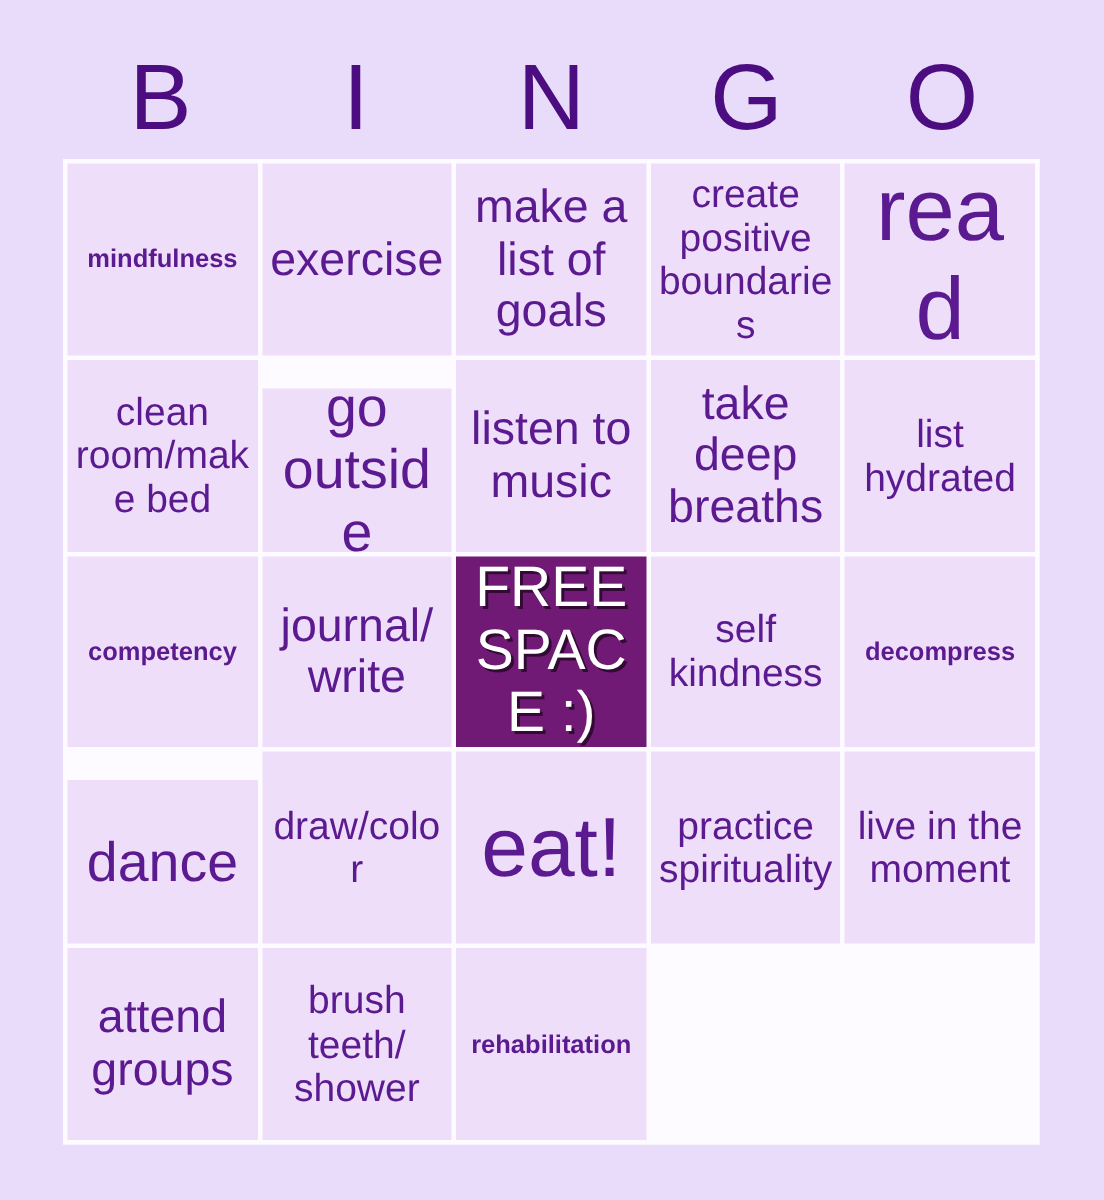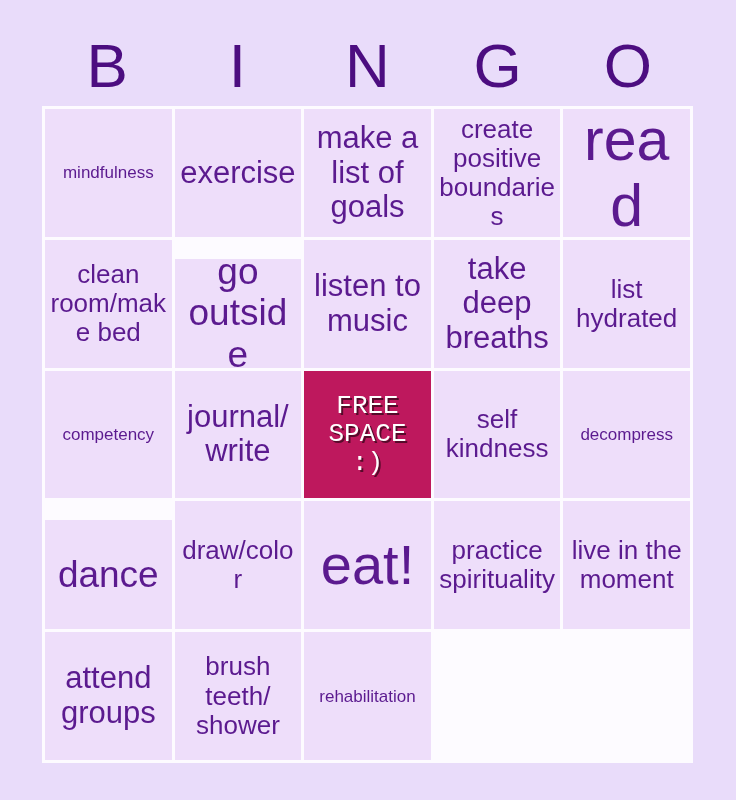--- a/index.html
+++ b/index.html
@@ -67,30 +67,29 @@
     justify-content: center;
     text-align: center;
     padding: 4px 5px;
     box-sizing: border-box;
     overflow: hidden;
     line-height: 1.12;
     word-break: break-word;
   }
 
   .cell.free {
-    background: #be185d;
+    background: #701a75;
     color: #ffffff;
     text-shadow: 2px 2px 0 rgba(0,0,0,0.55);
-    font-size: 26px;
+    font-size: 38px;
     line-height: 1.1;
-    font-family: Liberation Mono, monospace;
   }
 
   
-  .sz-xs { font-size: 17px; }
+  .sz-xs { font-size: 17px; font-weight: bold; }
   .sz-s  { font-size: 26px; }
   .sz-m  { font-size: 26px; }
   .sz-l  { font-size: 31px; text-align: center; }
   .sz-xl { font-size: 37px; margin-top: 19px; }
   .sz-xxl{ font-size: 59px; }
   .sz-huge { font-size: 56px; }
 </style>
 </head>
 <body>
 

